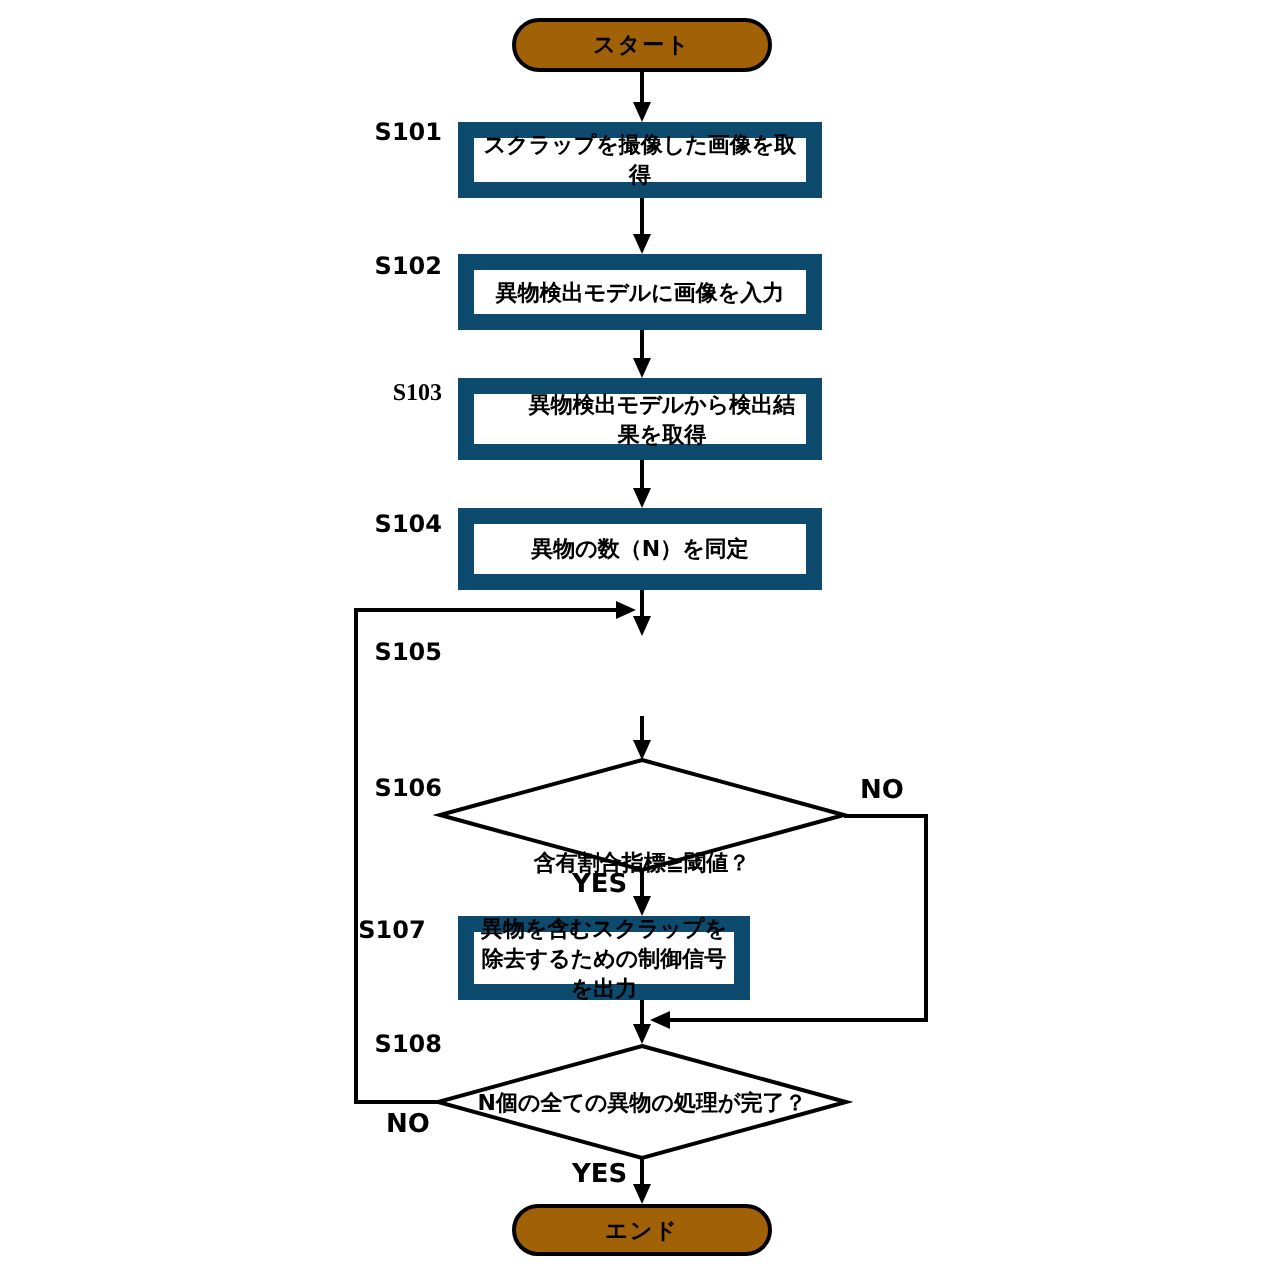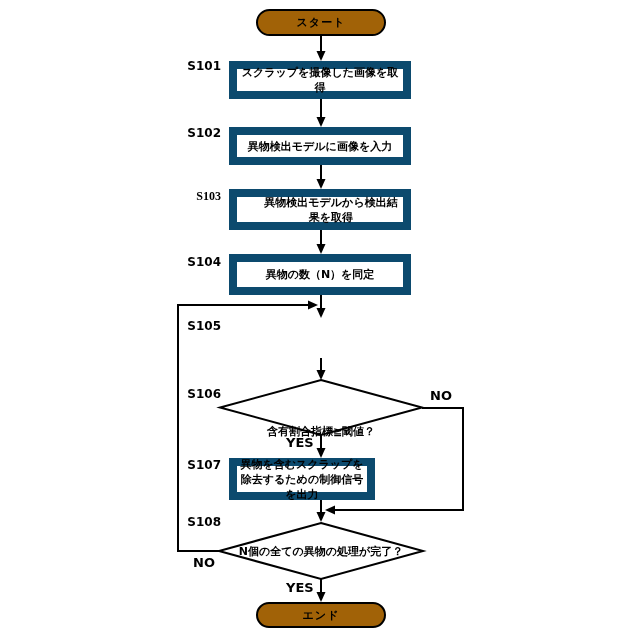--- a/index.html
+++ b/index.html
@@ -123,21 +123,21 @@
   <div class="pill" style="left:256px; top:602px; width:130px; height:26px;">
     <span>エンド</span>
   </div>
 
   <div class="step-label" style="left:171px; top:60px;">S101</div>
   <div class="step-label" style="left:171px; top:127px;">S102</div>
   <div class="step-label" style="left:171px; top:190px;font-family:Liberation Serif, serif;">S103</div>
   <div class="step-label" style="left:171px; top:256px;">S104</div>
   <div class="step-label" style="left:171px; top:320px;">S105</div>
   <div class="step-label" style="left:171px; top:388px;">S106</div>
-  <div class="step-label" style="left:171px; top:459px;">S107</div>
+  <div class="step-label" style="left:171px; top:459px;text-align:center;">S107</div>
   <div class="step-label" style="left:171px; top:516px;">S108</div>
 
   <div class="node-box" style="left:229px; top:61px;  width:182px; height:38px;">
     <span class="txt">スクラップを撮像した画像を取得</span>
   </div>
   <div class="node-box" style="left:229px; top:127px; width:182px; height:38px;">
     <span class="txt">異物検出モデルに画像を入力</span>
   </div>
   <div class="node-box" style="left:229px; top:189px; width:182px; height:41px;padding-left:22px;">
     <span class="txt">異物検出モデルから検出結果を取得</span>

